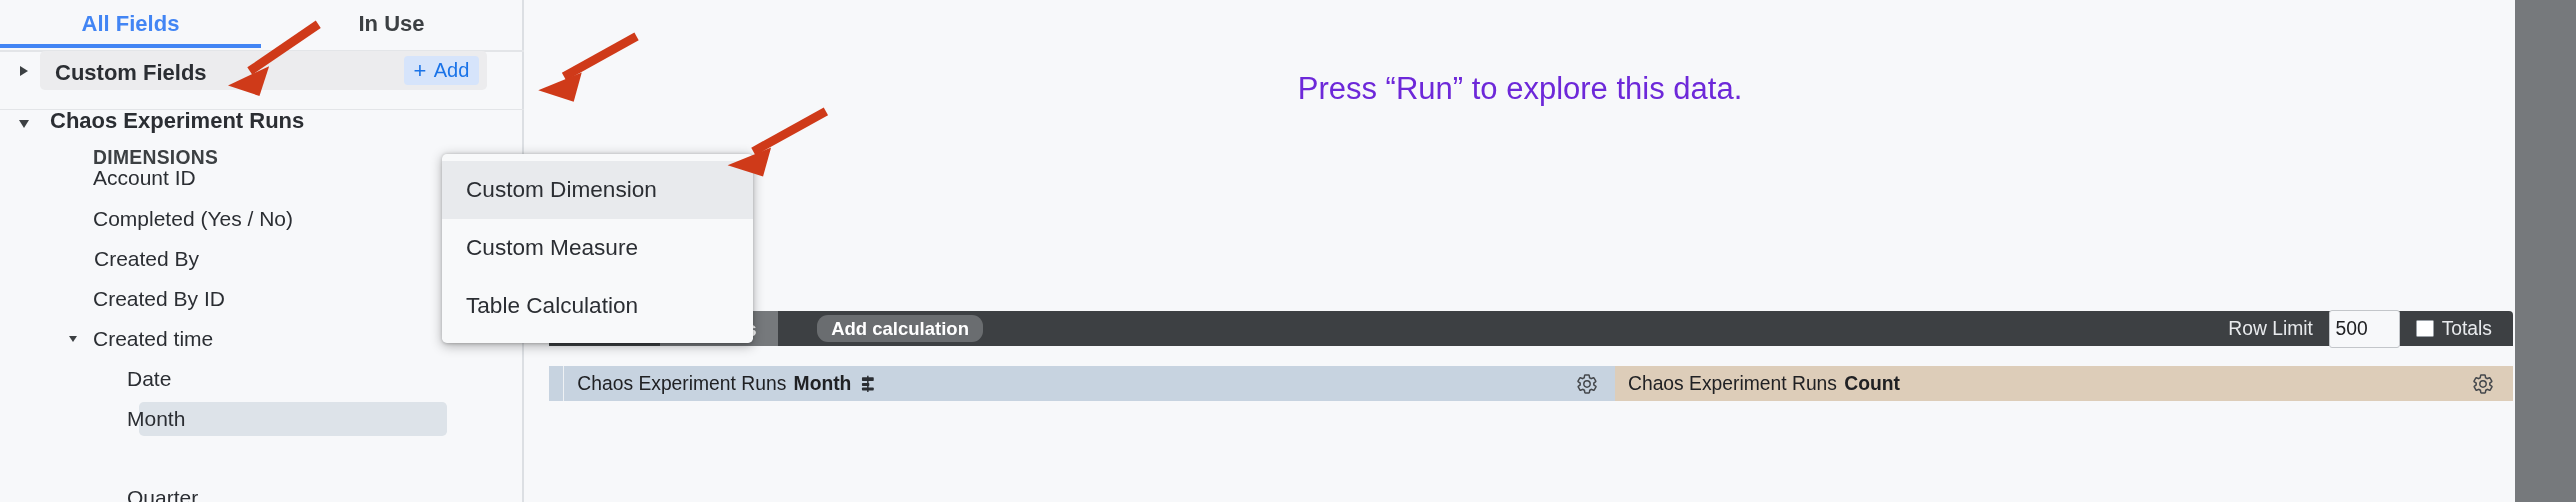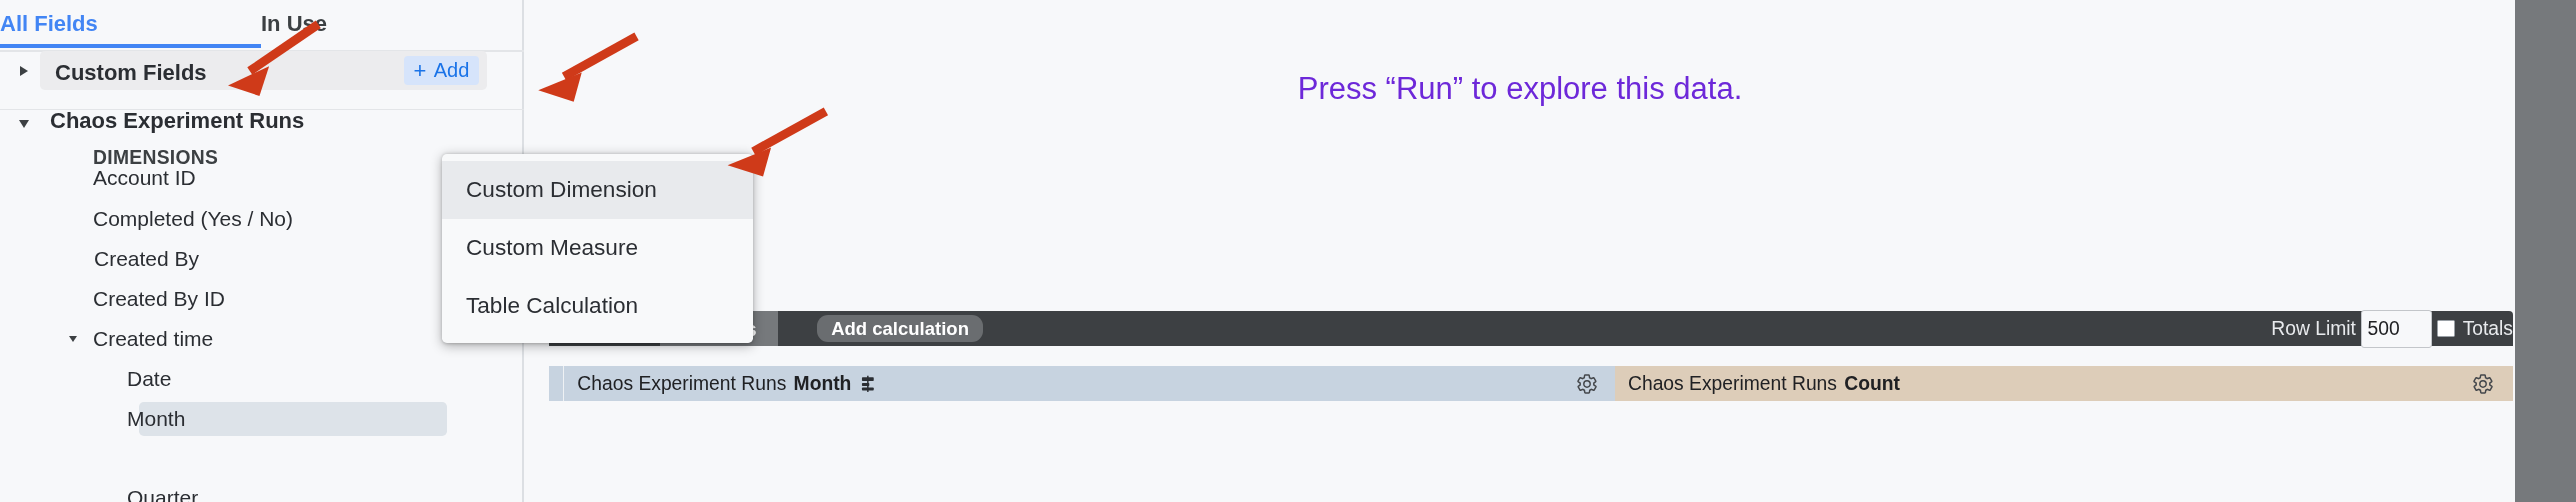--- a/index.html
+++ b/index.html
@@ -34,20 +34,21 @@
     height: 51px;
     display: flex;
     align-items: flex-start;
     box-sizing: border-box;
   }
   .tab {
     height: 48px;
     line-height: 48px;
     font-size: 22px;
     color: #3c4043;
+    text-align: center;
     box-sizing: border-box;
     cursor: pointer;
     user-select: none;
   }
   .tab.tab-all {
     width: 262px;
     color: #4285f4;
     font-weight: 700;
     border-bottom: 4.8px solid #4285f4;
   }
@@ -269,21 +270,22 @@
     color: #ffffff;
     font-size: 18.5px;
     font-weight: 700;
     cursor: pointer;
     user-select: none;
   }
   .tb-right {
     margin-left: auto;
     display: flex;
     align-items: center;
-    gap: 5px;
+    gap: 16px;
+    padding-right: 21px;
   }
   .tb-rowlimit-label {
     color: #e8eaed;
     font-size: 19.3px;
   }
   .tb-rowlimit-input {
     width: 71px;
     height: 38px;
     background: #f7f8fa;
     border: 0.8px solid #c3c6ca;

